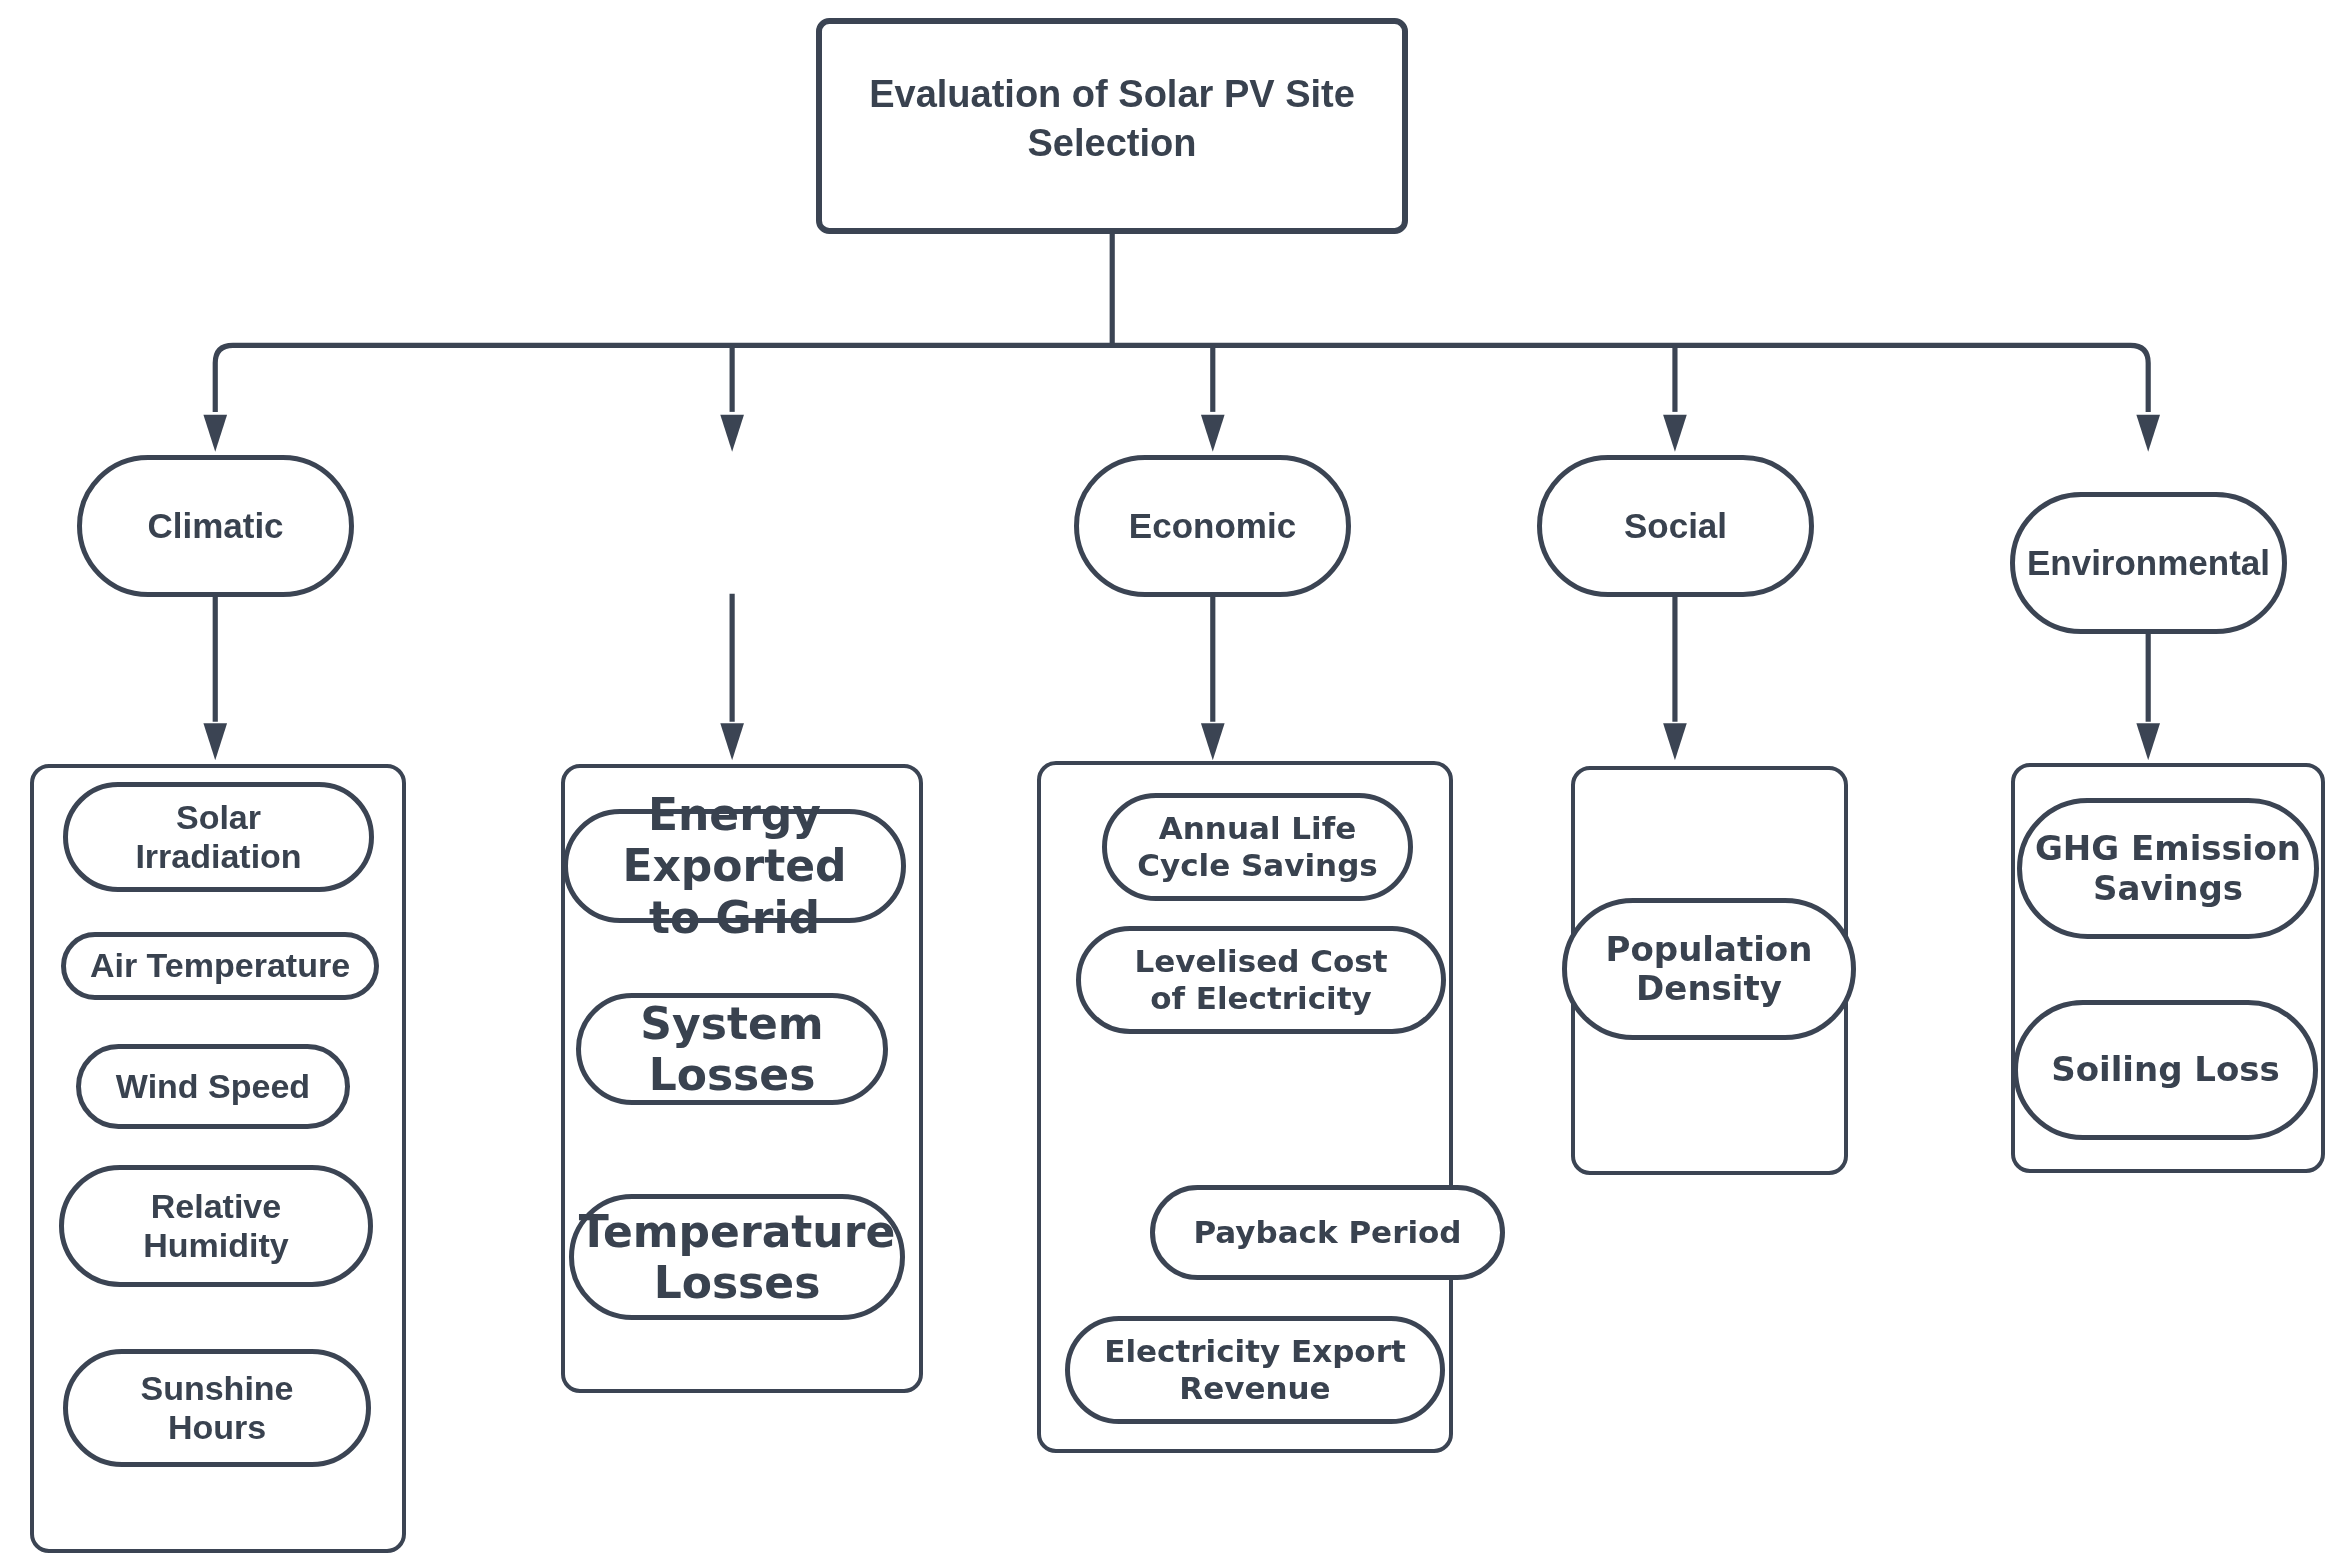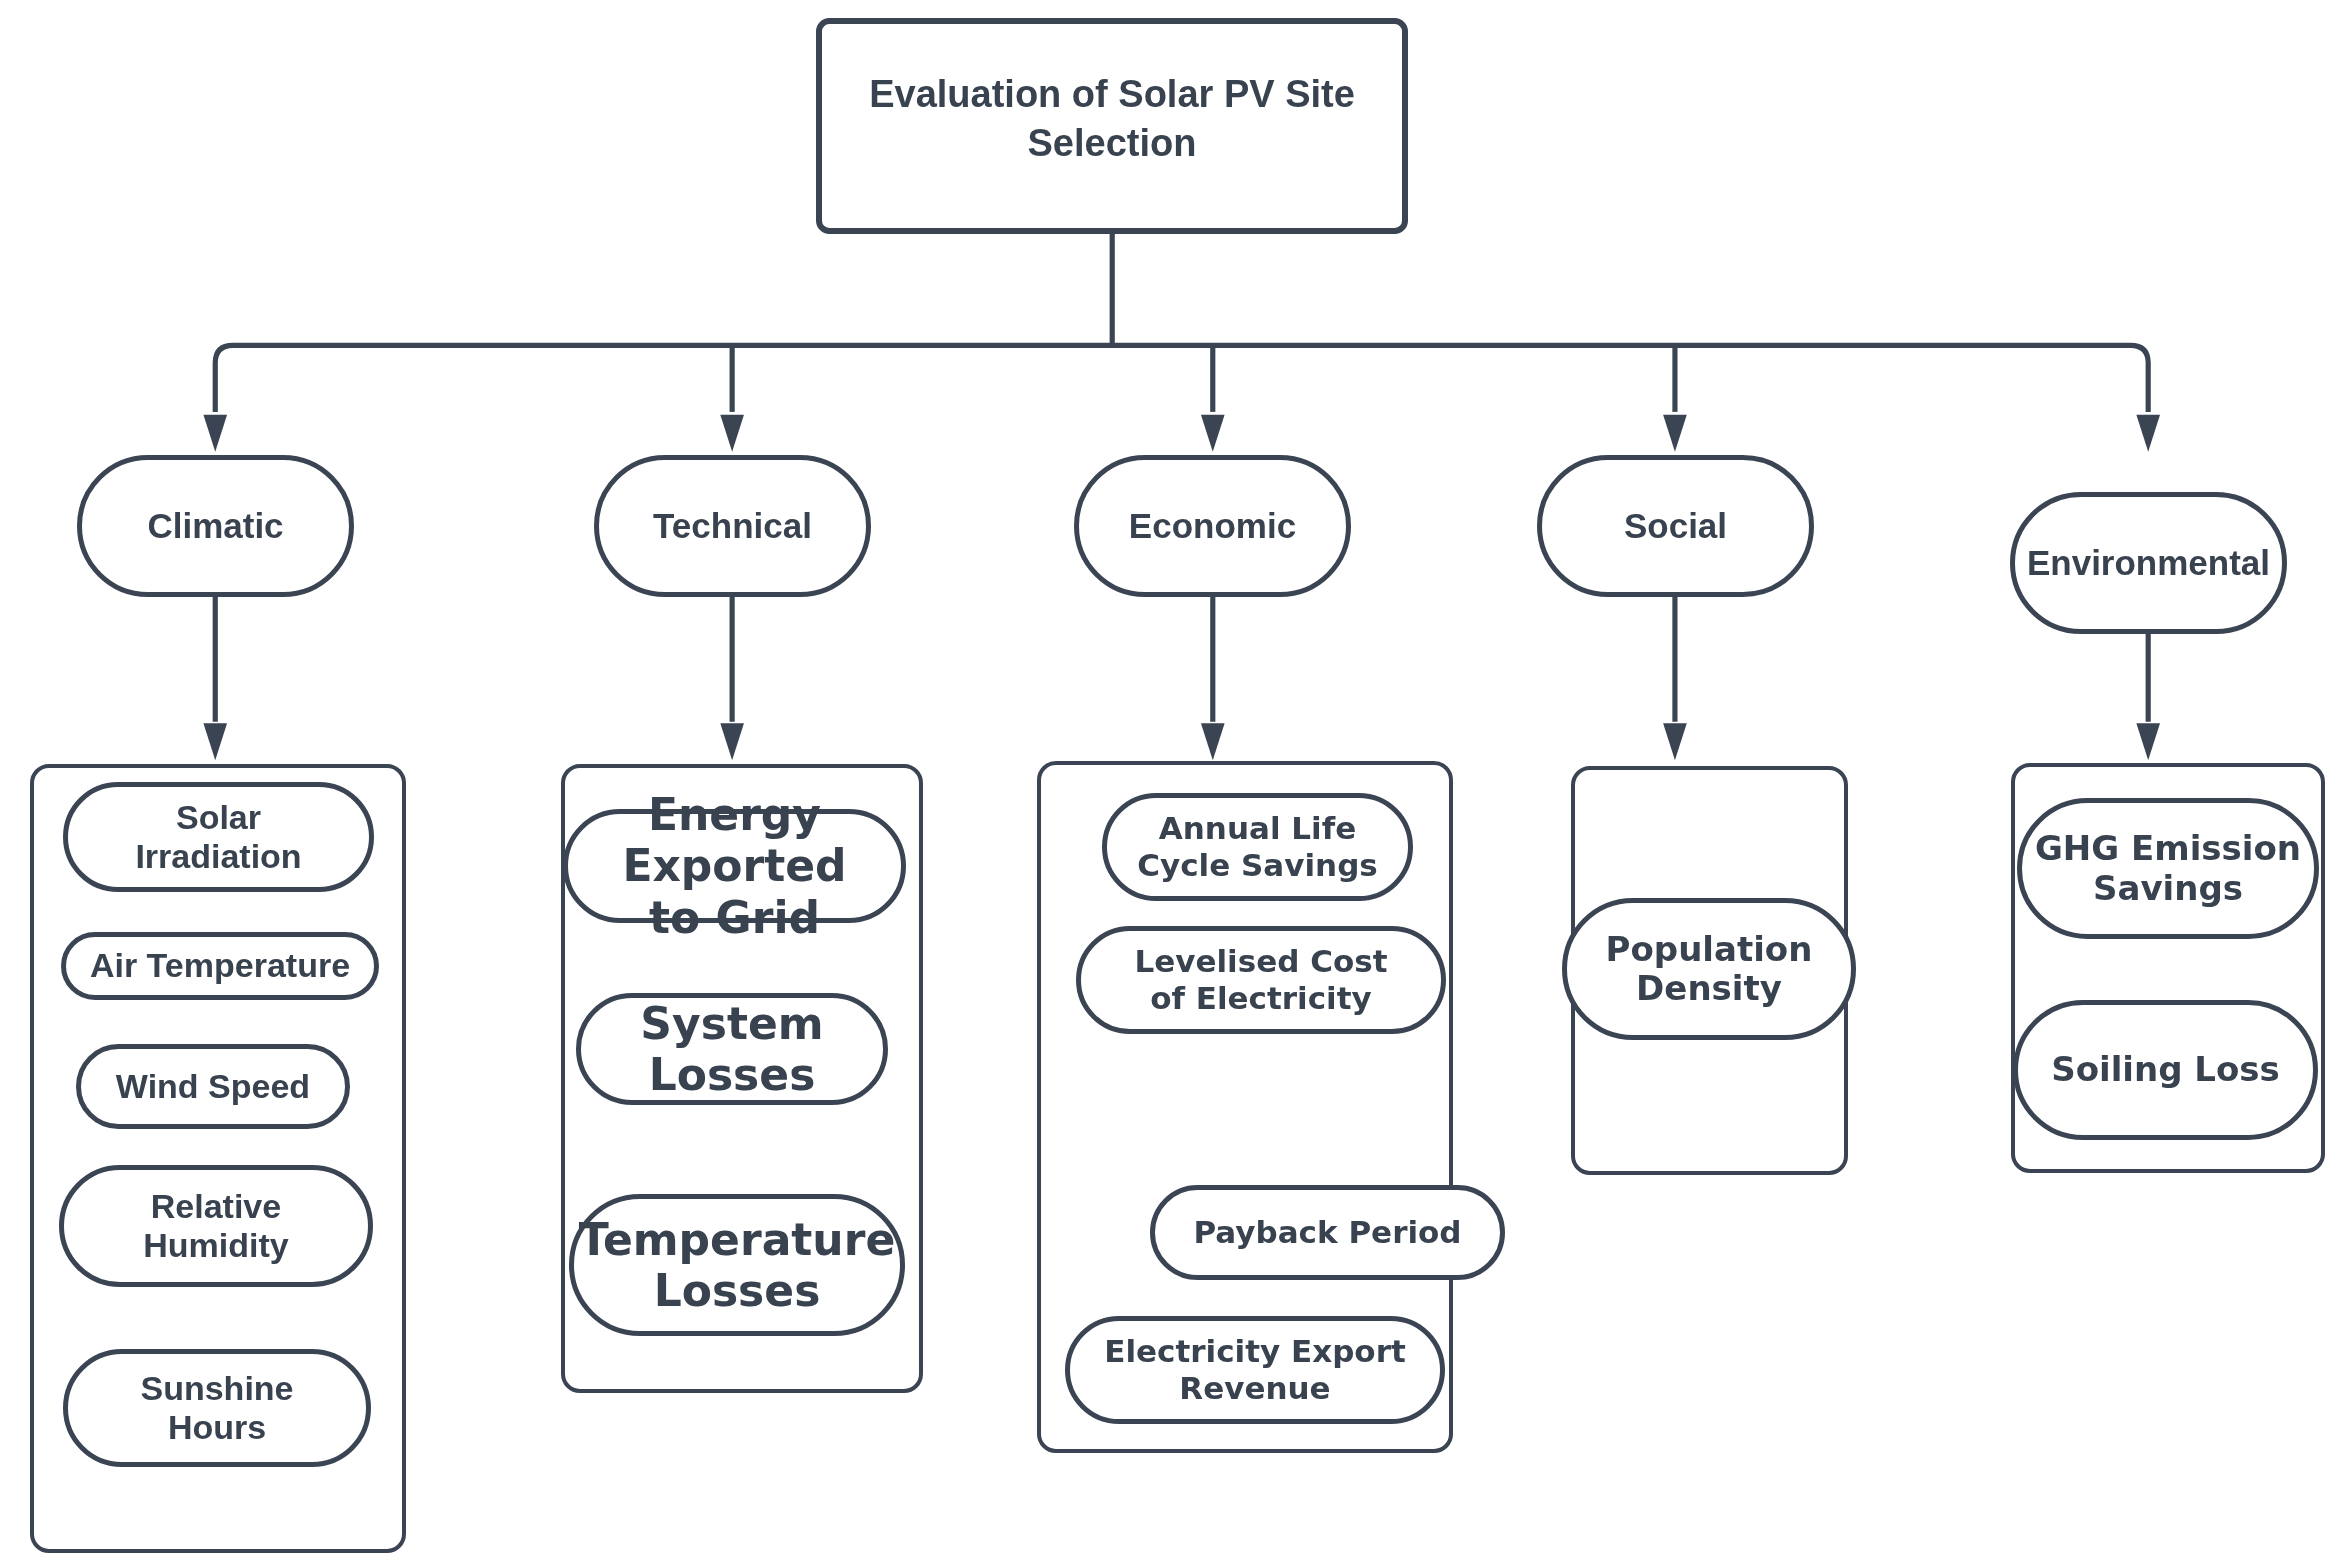--- a/index.html
+++ b/index.html
@@ -53,23 +53,20 @@
   </svg>
 
   <div class="node title-box" style="left:816px;top:18px;width:592px;height:216px;">
     <span>Evaluation of Solar PV Site
 Selection</span>
   </div>
 
   <div class="node branch" style="left:77px;top:455px;width:277px;height:142px;">
     <span>Climatic</span>
   </div>
-  <div class="node branch" style="left:594px;top:455px;width:277px;height:142px;">
-    <span>Technical</span>
-  </div>
   <div class="node branch" style="left:1074px;top:455px;width:277px;height:142px;">
     <span>Economic</span>
   </div>
   <div class="node branch" style="left:1537px;top:455px;width:277px;height:142px;">
     <span>Social</span>
   </div>
   <div class="node branch" style="left:2010px;top:455px;width:277px;height:142px;margin-top:37px;">
     <span>Environmental</span>
   </div>
 
@@ -98,21 +95,21 @@
 Hours</span>
   </div>
 
   <div class="node pill f-dv fs44" style="left:563px;top:809px;width:343px;height:114px;">
     <span>Energy Exported
 to Grid</span>
   </div>
   <div class="node pill f-dv fs44" style="left:576px;top:993px;width:312px;height:112px;">
     <span>System Losses</span>
   </div>
-  <div class="node pill f-dv fs44" style="left:569px;top:1194px;width:336px;height:142px;">
+  <div class="node pill f-dv fs44" style="left:569px;top:1194px;width:336px;height:126px;">
     <span>Temperature
 Losses</span>
   </div>
 
   <div class="node pill f-dv fs42" style="left:1102px;top:793px;width:311px;height:108px;">
     <span>Annual Life
 Cycle Savings</span>
   </div>
   <div class="node pill f-dv fs42" style="left:1076px;top:926px;width:370px;height:108px;">
     <span>Levelised Cost

